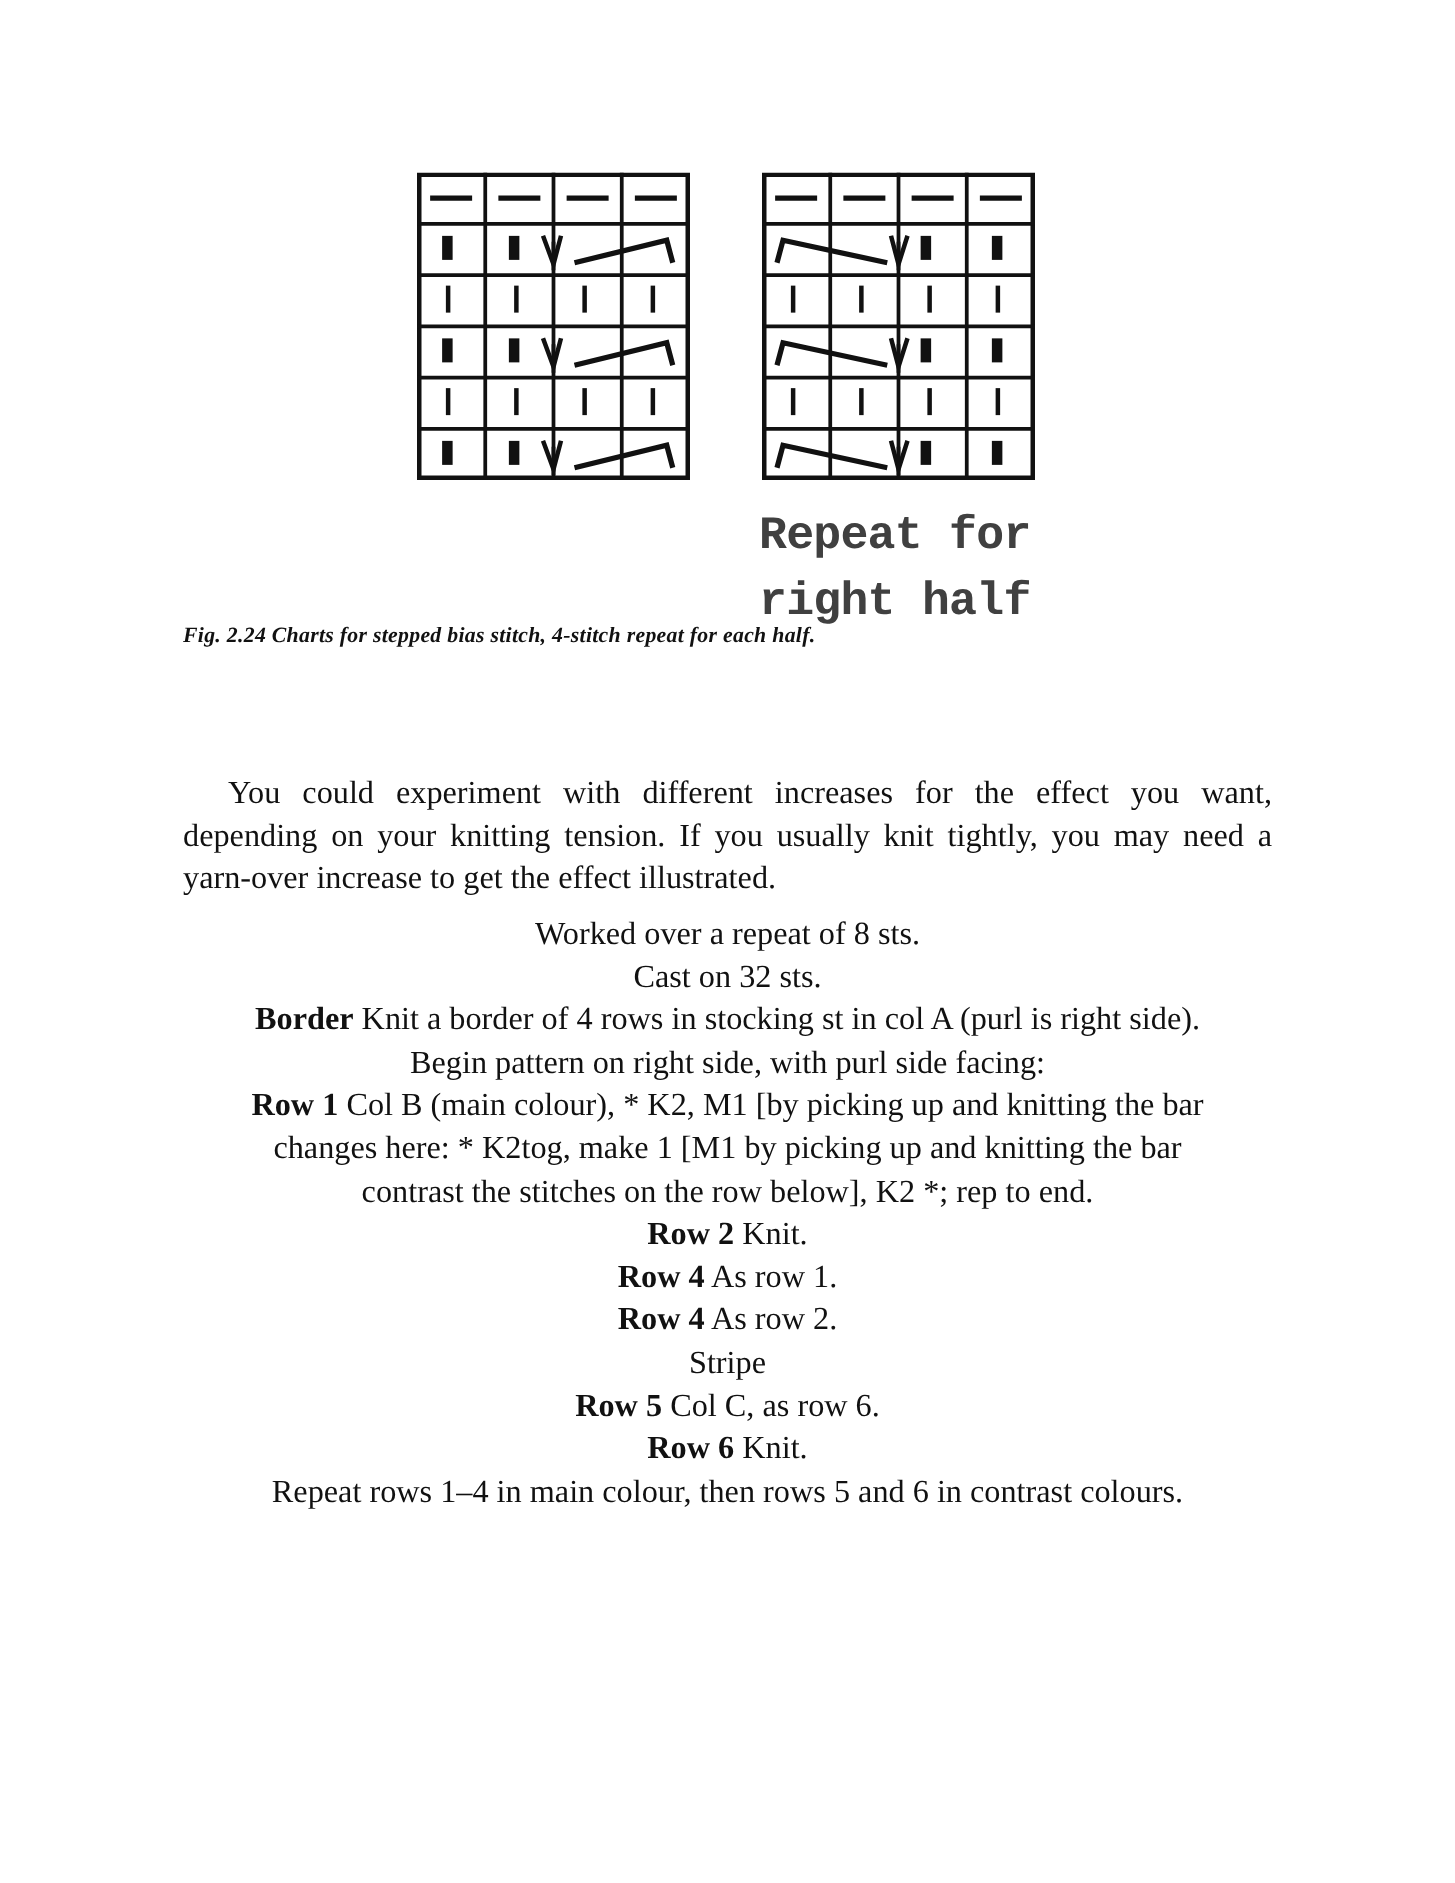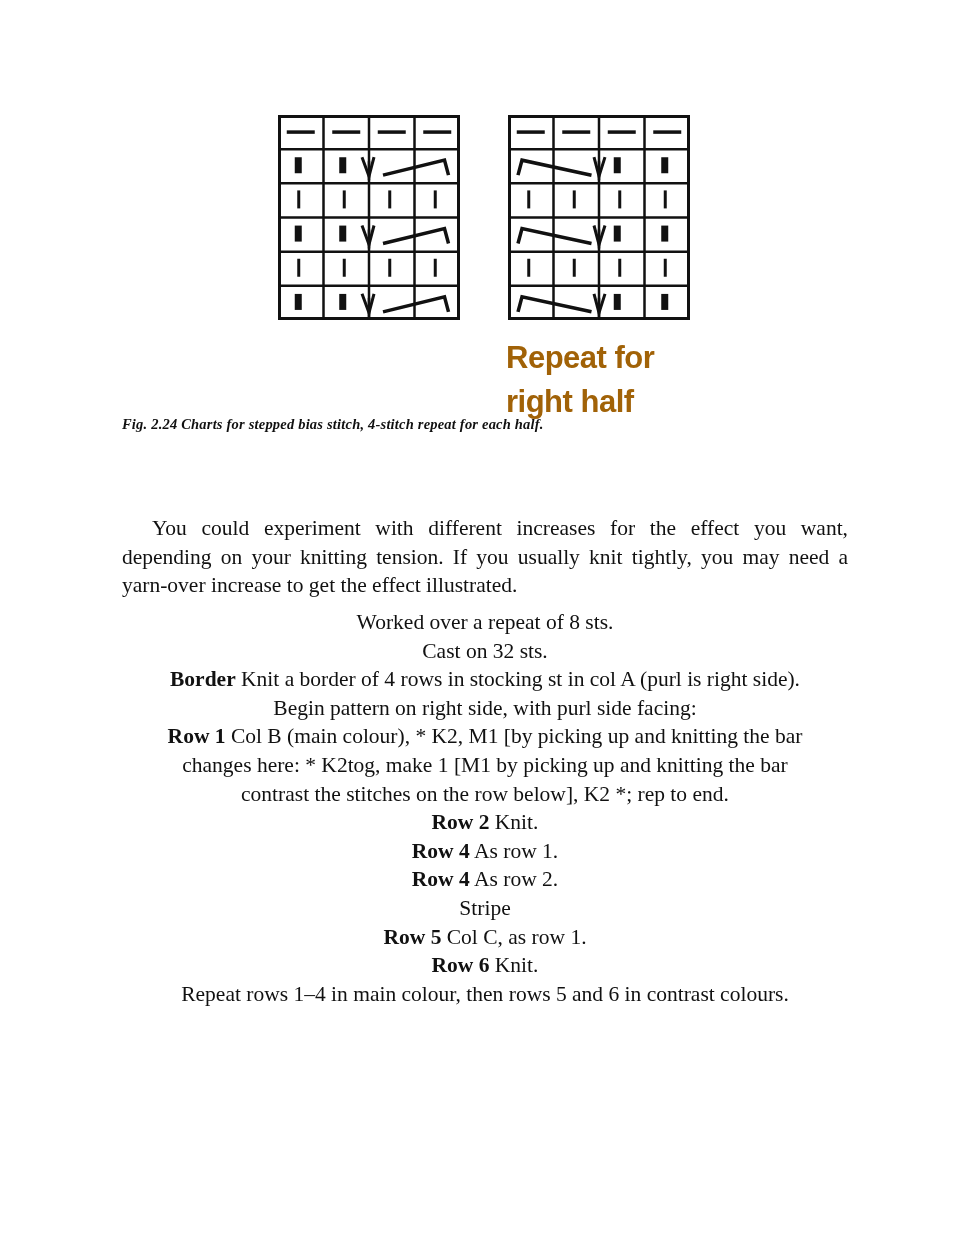--- a/index.html
+++ b/index.html
@@ -1,21 +1,21 @@
 <!DOCTYPE html>
 <html><head>
 <meta charset="utf-8">
 <style>
   html,body{margin:0;padding:0;background:#fff;}
   body{width:970px;height:1255px;position:relative;overflow:hidden;font-family:"Liberation Serif","DejaVu Serif",serif;color:#111;}
   .chart{position:absolute;top:115px;width:182px;height:205px;}
   #chart-left{left:278px;}
   #chart-right{left:508px;}
   .chart svg{display:block;}
-  .repeat-label{position:absolute;left:506px;top:336px;font-family:Liberation Sans, sans-serif;font-weight:bold;font-size:31px;line-height:44px;color:#a16207;letter-spacing:-0.5px;}
+  .repeat-label{position:absolute;left:506px;top:336px;font-family:Liberation Mono, monospace;font-weight:bold;font-size:31px;line-height:44px;color:#404040;letter-spacing:-0.5px;}
   .caption{position:absolute;left:122px;top:416px;font-style:italic;font-size:14.5px;letter-spacing:0.2px;font-weight:bold;}
   .para{position:absolute;left:122px;width:726px;font-size:21.5px;line-height:28.6px;text-align:center;}
   #intro{top:514px;text-align:justify;}
   #intro .indent{display:inline-block;width:30px;}
   #instructions{top:608px;}
   .line{white-space:nowrap;}
   b{font-weight:bold;}
 </style>
 </head>
 <body>
@@ -119,16 +119,16 @@
     <div class="line"><span>Cast on 32 sts.</span></div>
     <div class="line"><b>Border</b><span> Knit a border of 4 rows in stocking st in col A (purl is right side).</span></div>
     <div class="line"><span>Begin pattern on right side, with purl side facing:</span></div>
     <div class="line"><b>Row 1</b><span> Col B (main colour), * K2, M1 [by picking up and knitting the bar</span></div>
     <div class="line"><span>changes here: * K2tog, make 1 [M1 by picking up and knitting the bar</span></div>
     <div class="line"><span>contrast the stitches on the row below], K2 *; rep to end.</span></div>
     <div class="line"><b>Row 2</b><span> Knit.</span></div>
     <div class="line"><b>Row 4</b><span> As row 1.</span></div>
     <div class="line"><b>Row 4</b><span> As row 2.</span></div>
     <div class="line"><span>Stripe</span></div>
-    <div class="line"><b>Row 5</b><span> Col C, as row 1.</span></div>
+    <div class="line"><b>Row 5</b><span> Col C, as row 6.</span></div>
     <div class="line"><b>Row 6</b><span> Knit.</span></div>
     <div class="line"><span>Repeat rows 1–4 in main colour, then rows 5 and 6 in contrast colours.</span></div>
   </div>
 
 </body></html>

